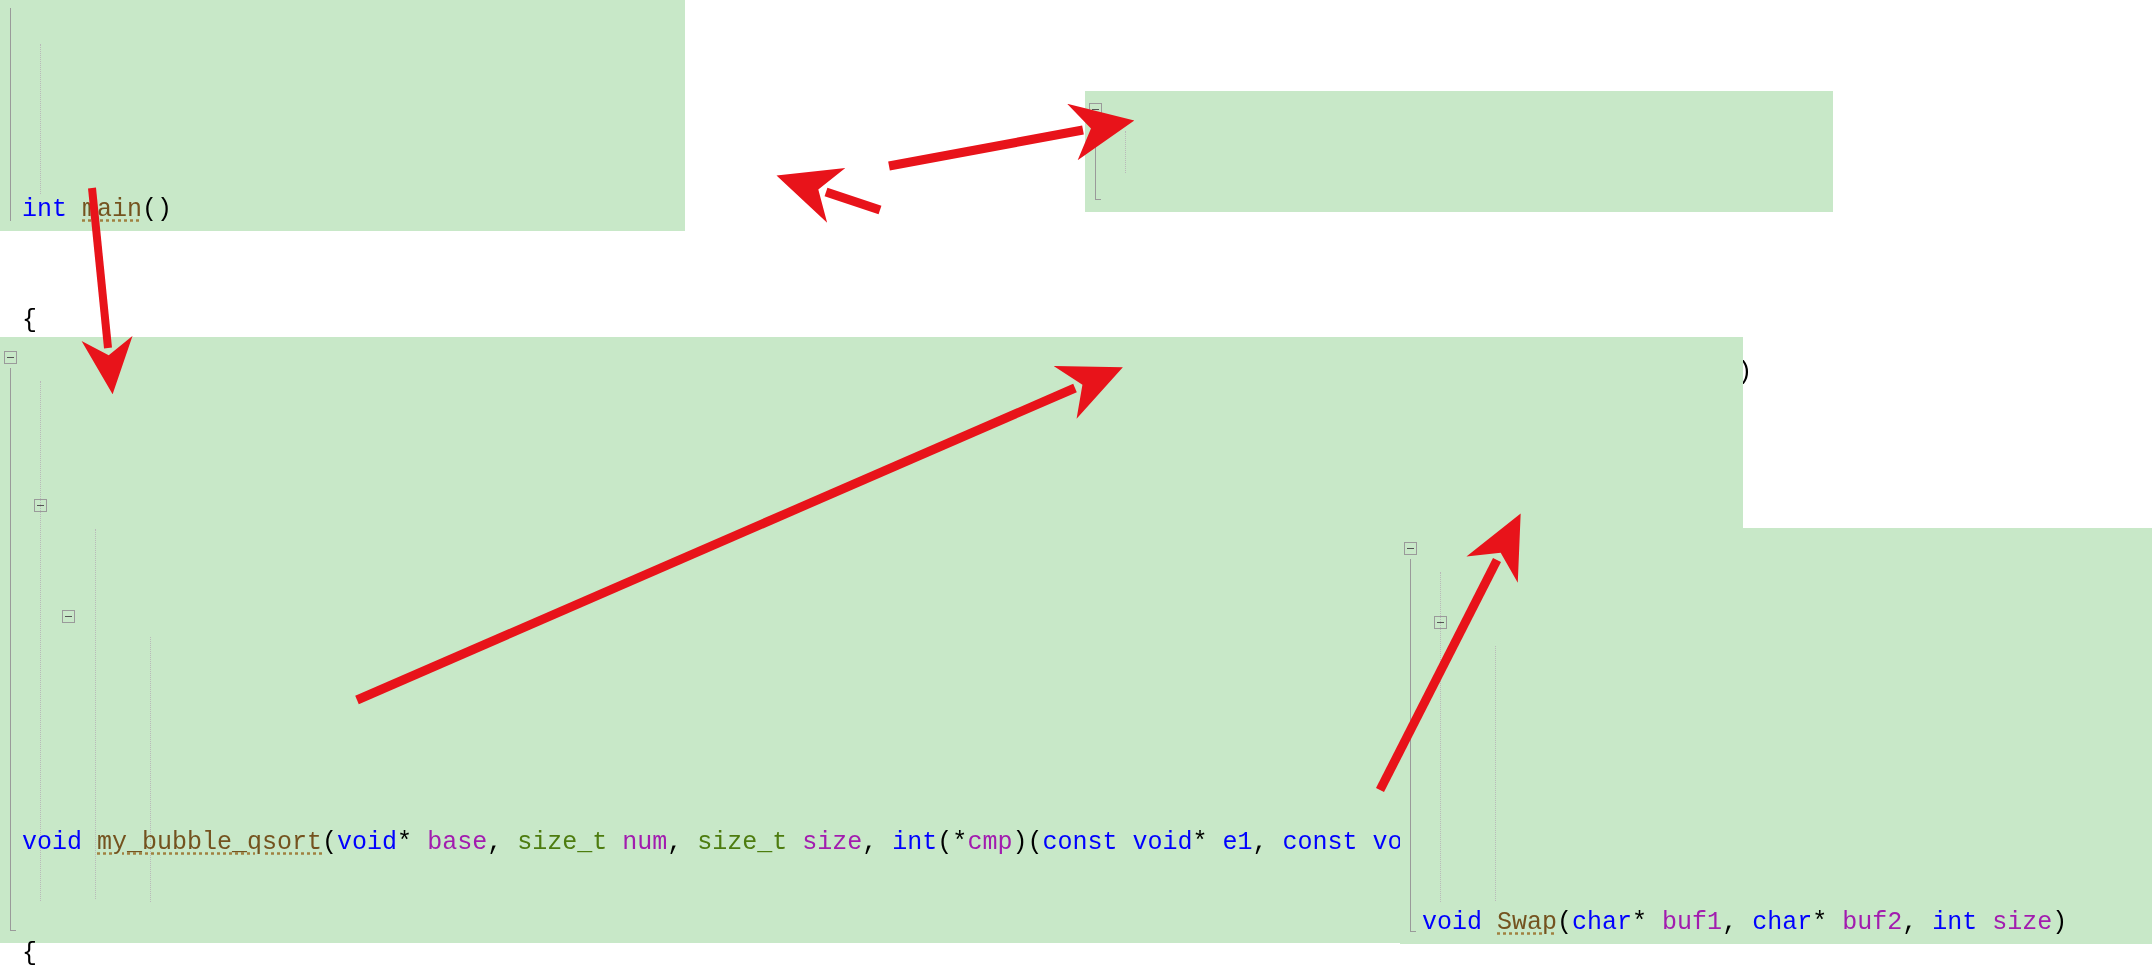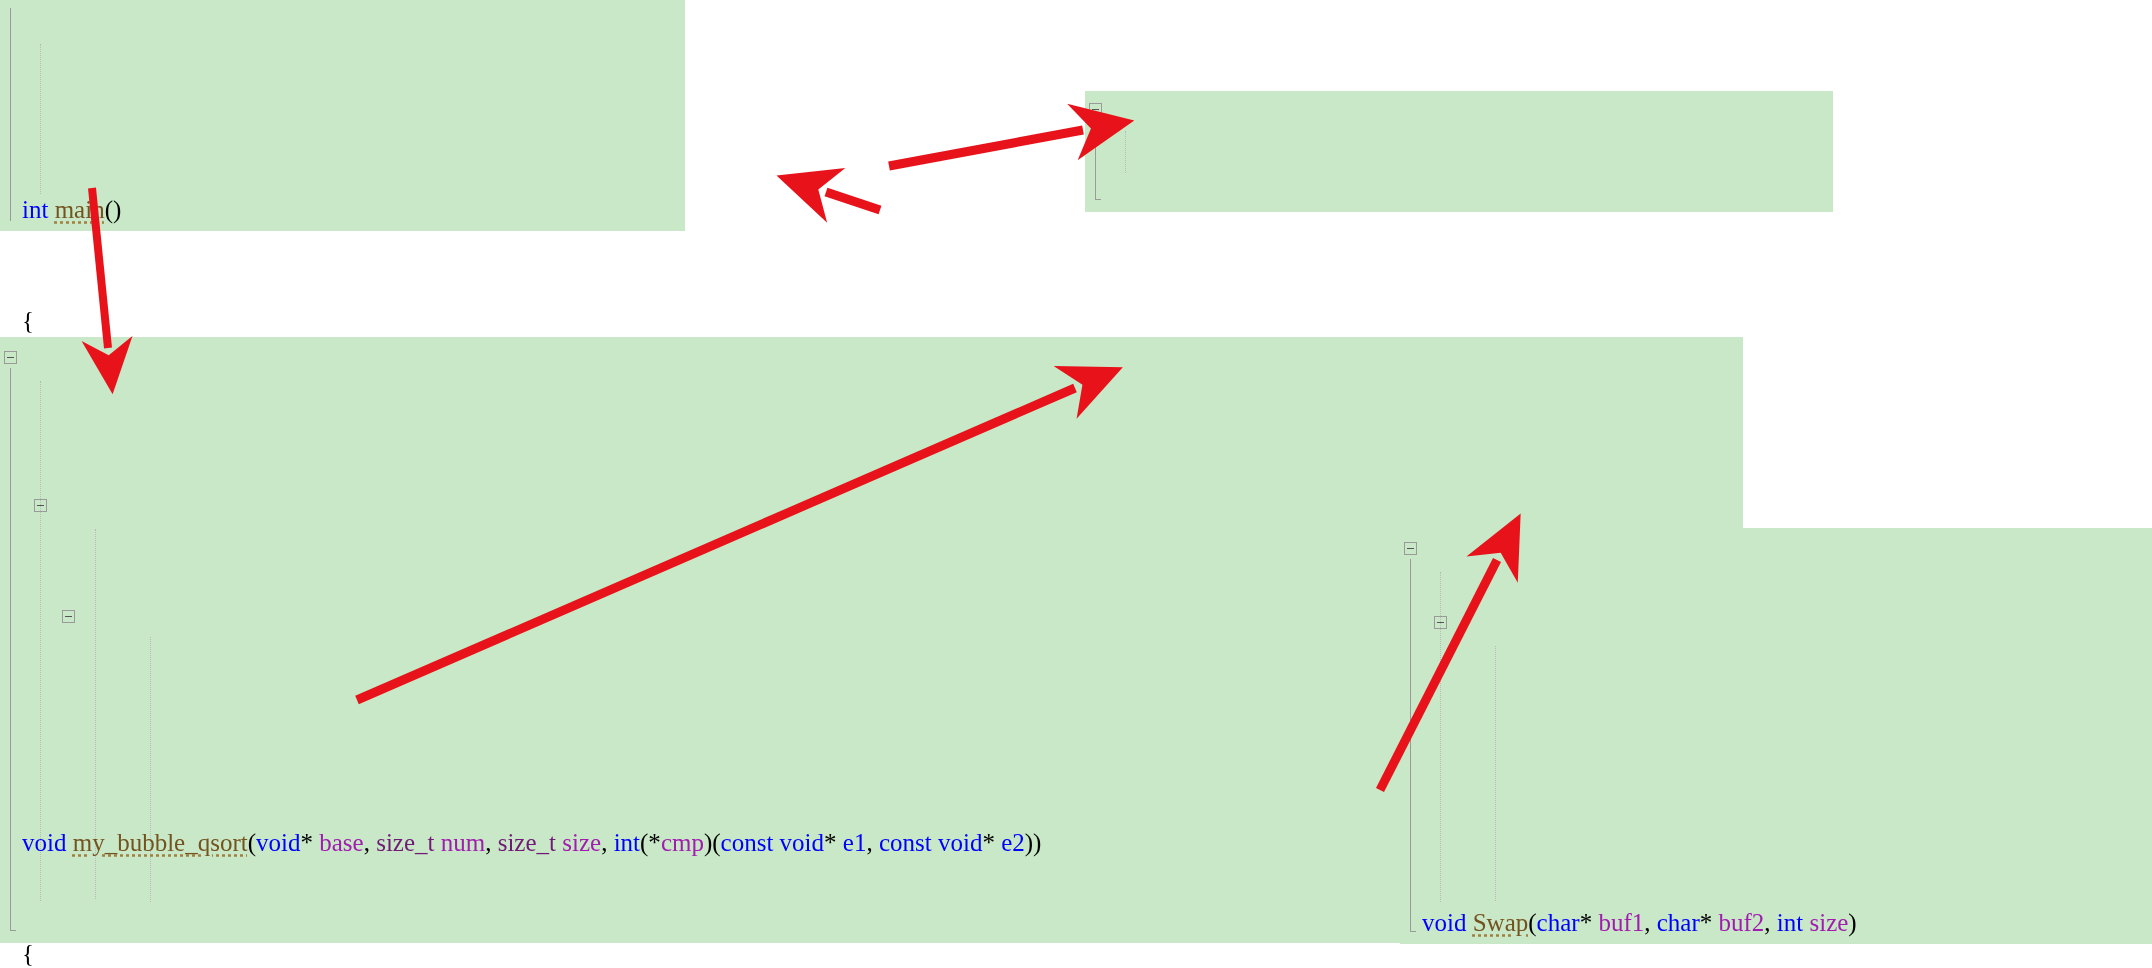--- a/index.html
+++ b/index.html
@@ -6,21 +6,21 @@
     margin: 0;
     padding: 0;
     background: #ffffff;
   }
   #stage {
     position: relative;
     width: 2152px;
     height: 968px;
     background: #ffffff;
     overflow: hidden;
-    font-family: Liberation Serif, serif;
+    font-family: Liberation Mono, monospace;
   }
 
   
   .code-block {
     position: absolute;
     background: #c8e8c8;
     white-space: pre;
     font-size: 25px;
     line-height: 37px;
     letter-spacing: 0px;
@@ -76,21 +76,21 @@
     top: 0;
     width: 1px;
     border-left: 1px dotted #b9b9b9;
   }
 
   
   .kw   { color: #0000ff; }           
   .ctl  { color: #8f08c4; }           
   .fn   { color: #74531f; }           
   .id   { color: #a21caf; }           
-  .ty   { color: #701a75; }           
+  .ty   { color: #4d7c0f; }           
   .pn   { color: #000000; }           
   .num  { color: #000000; }           
   .sq   { text-decoration: underline; text-decoration-style: dotted;
           text-decoration-color: #a08040; text-underline-offset: 3px; }
 
   
   #arrows {
     position: absolute;
     left: 0; top: 0;
     width: 2152px;

